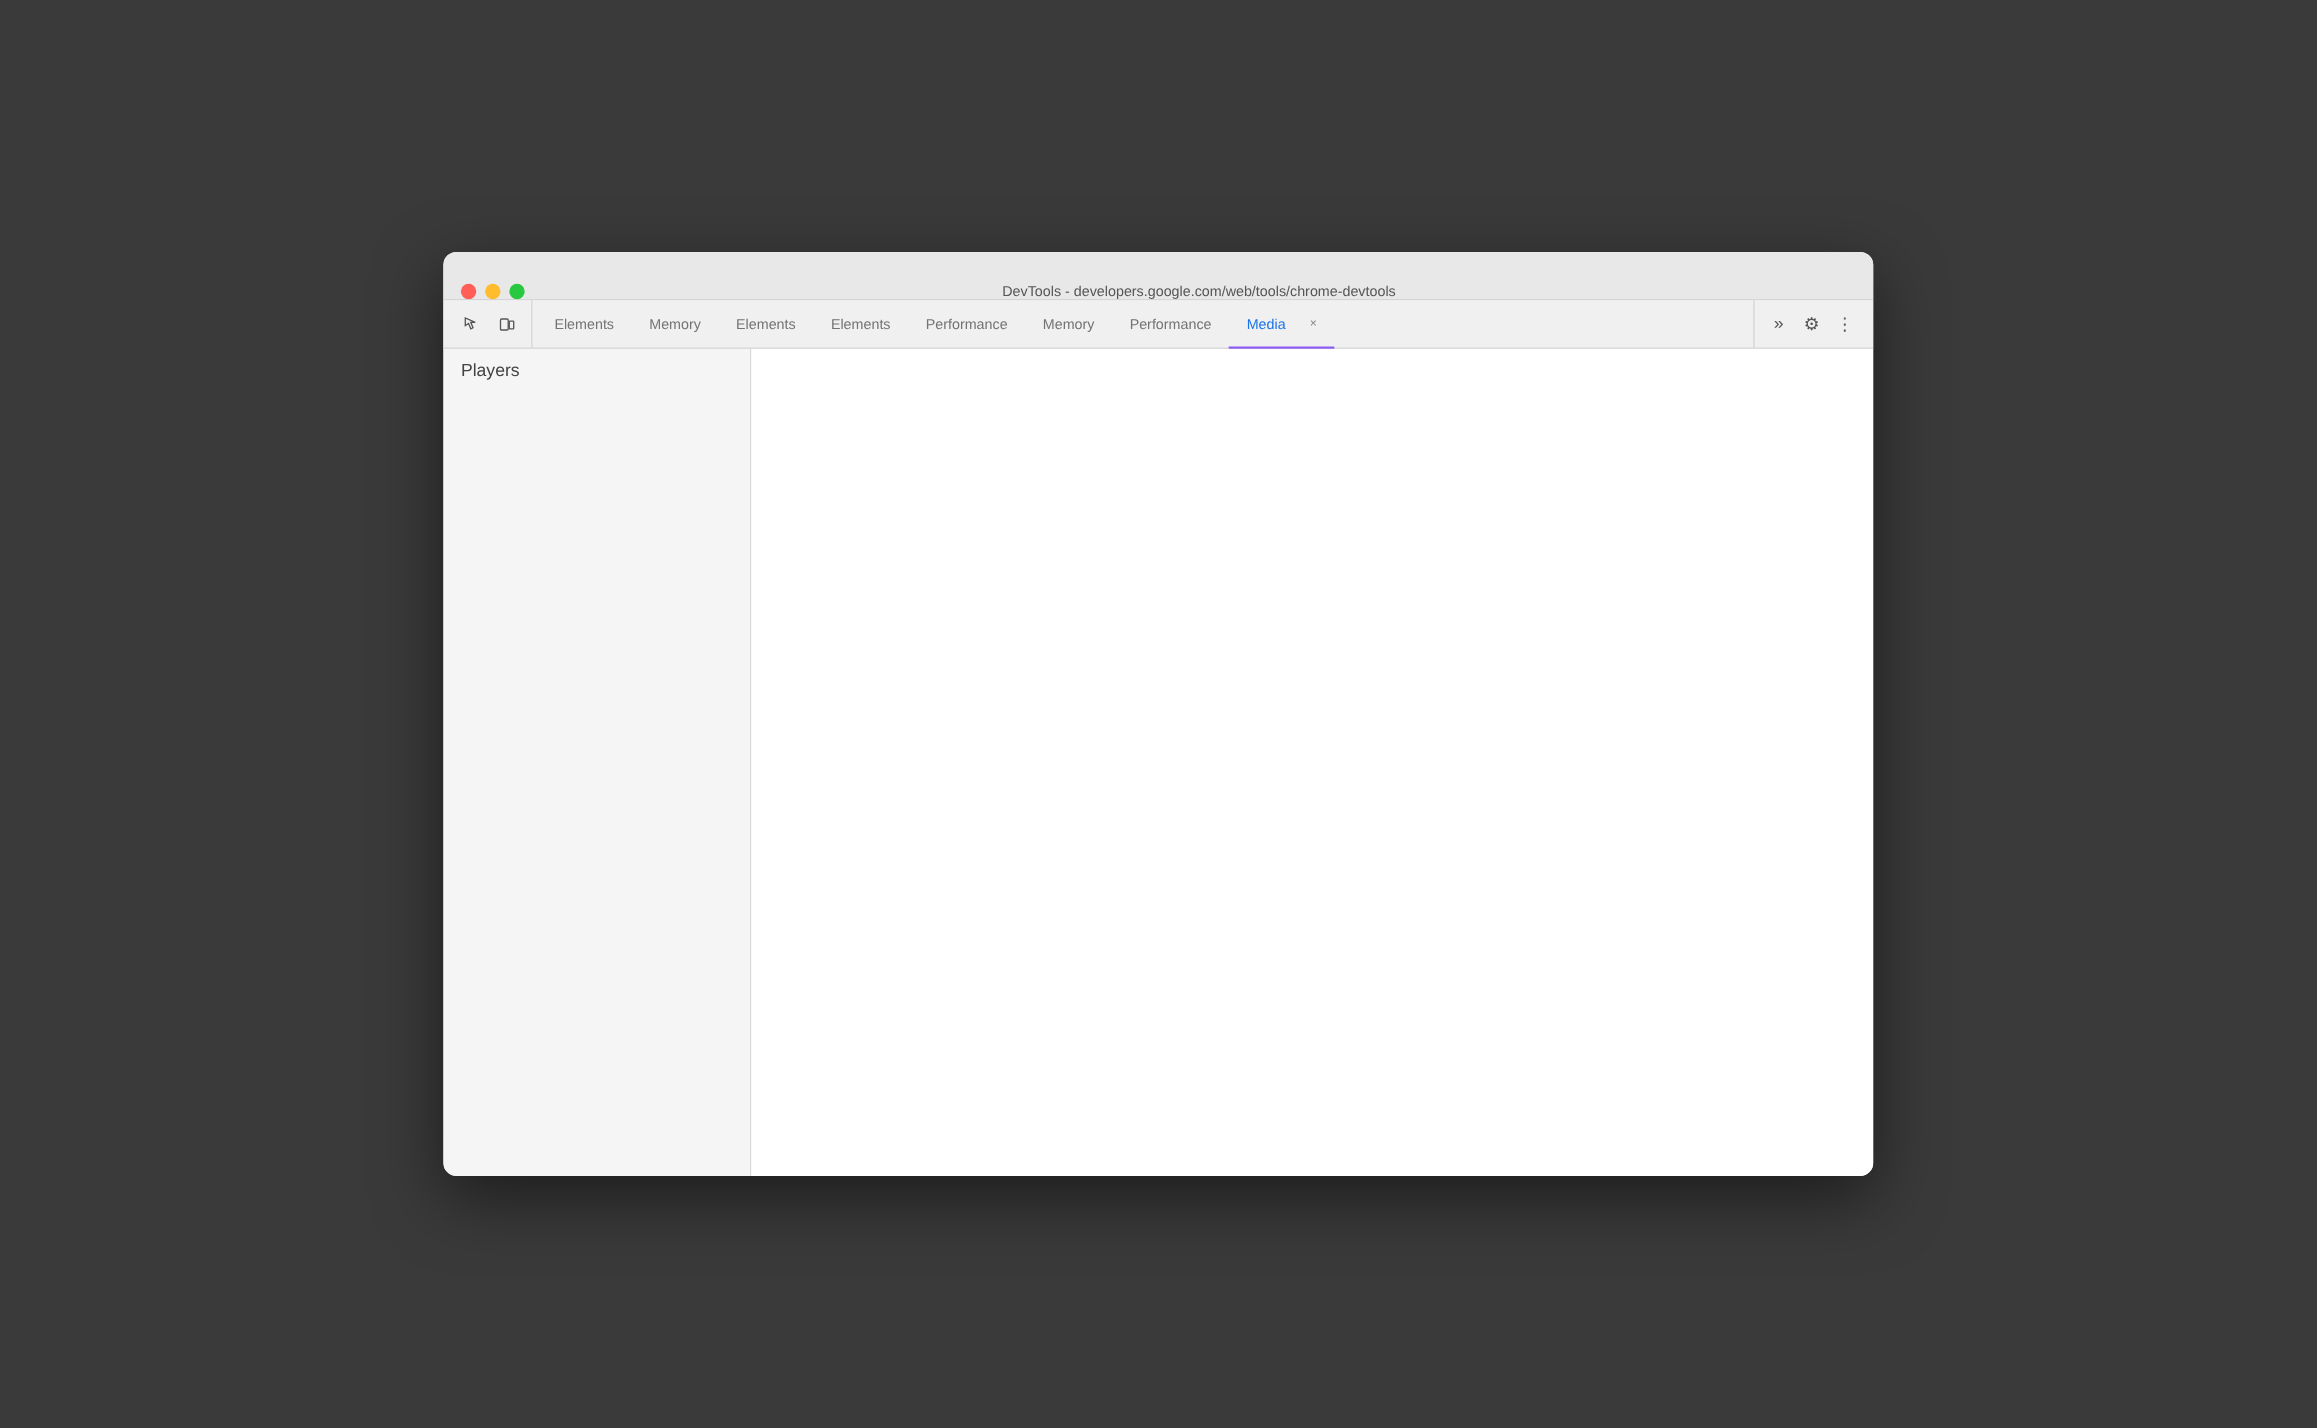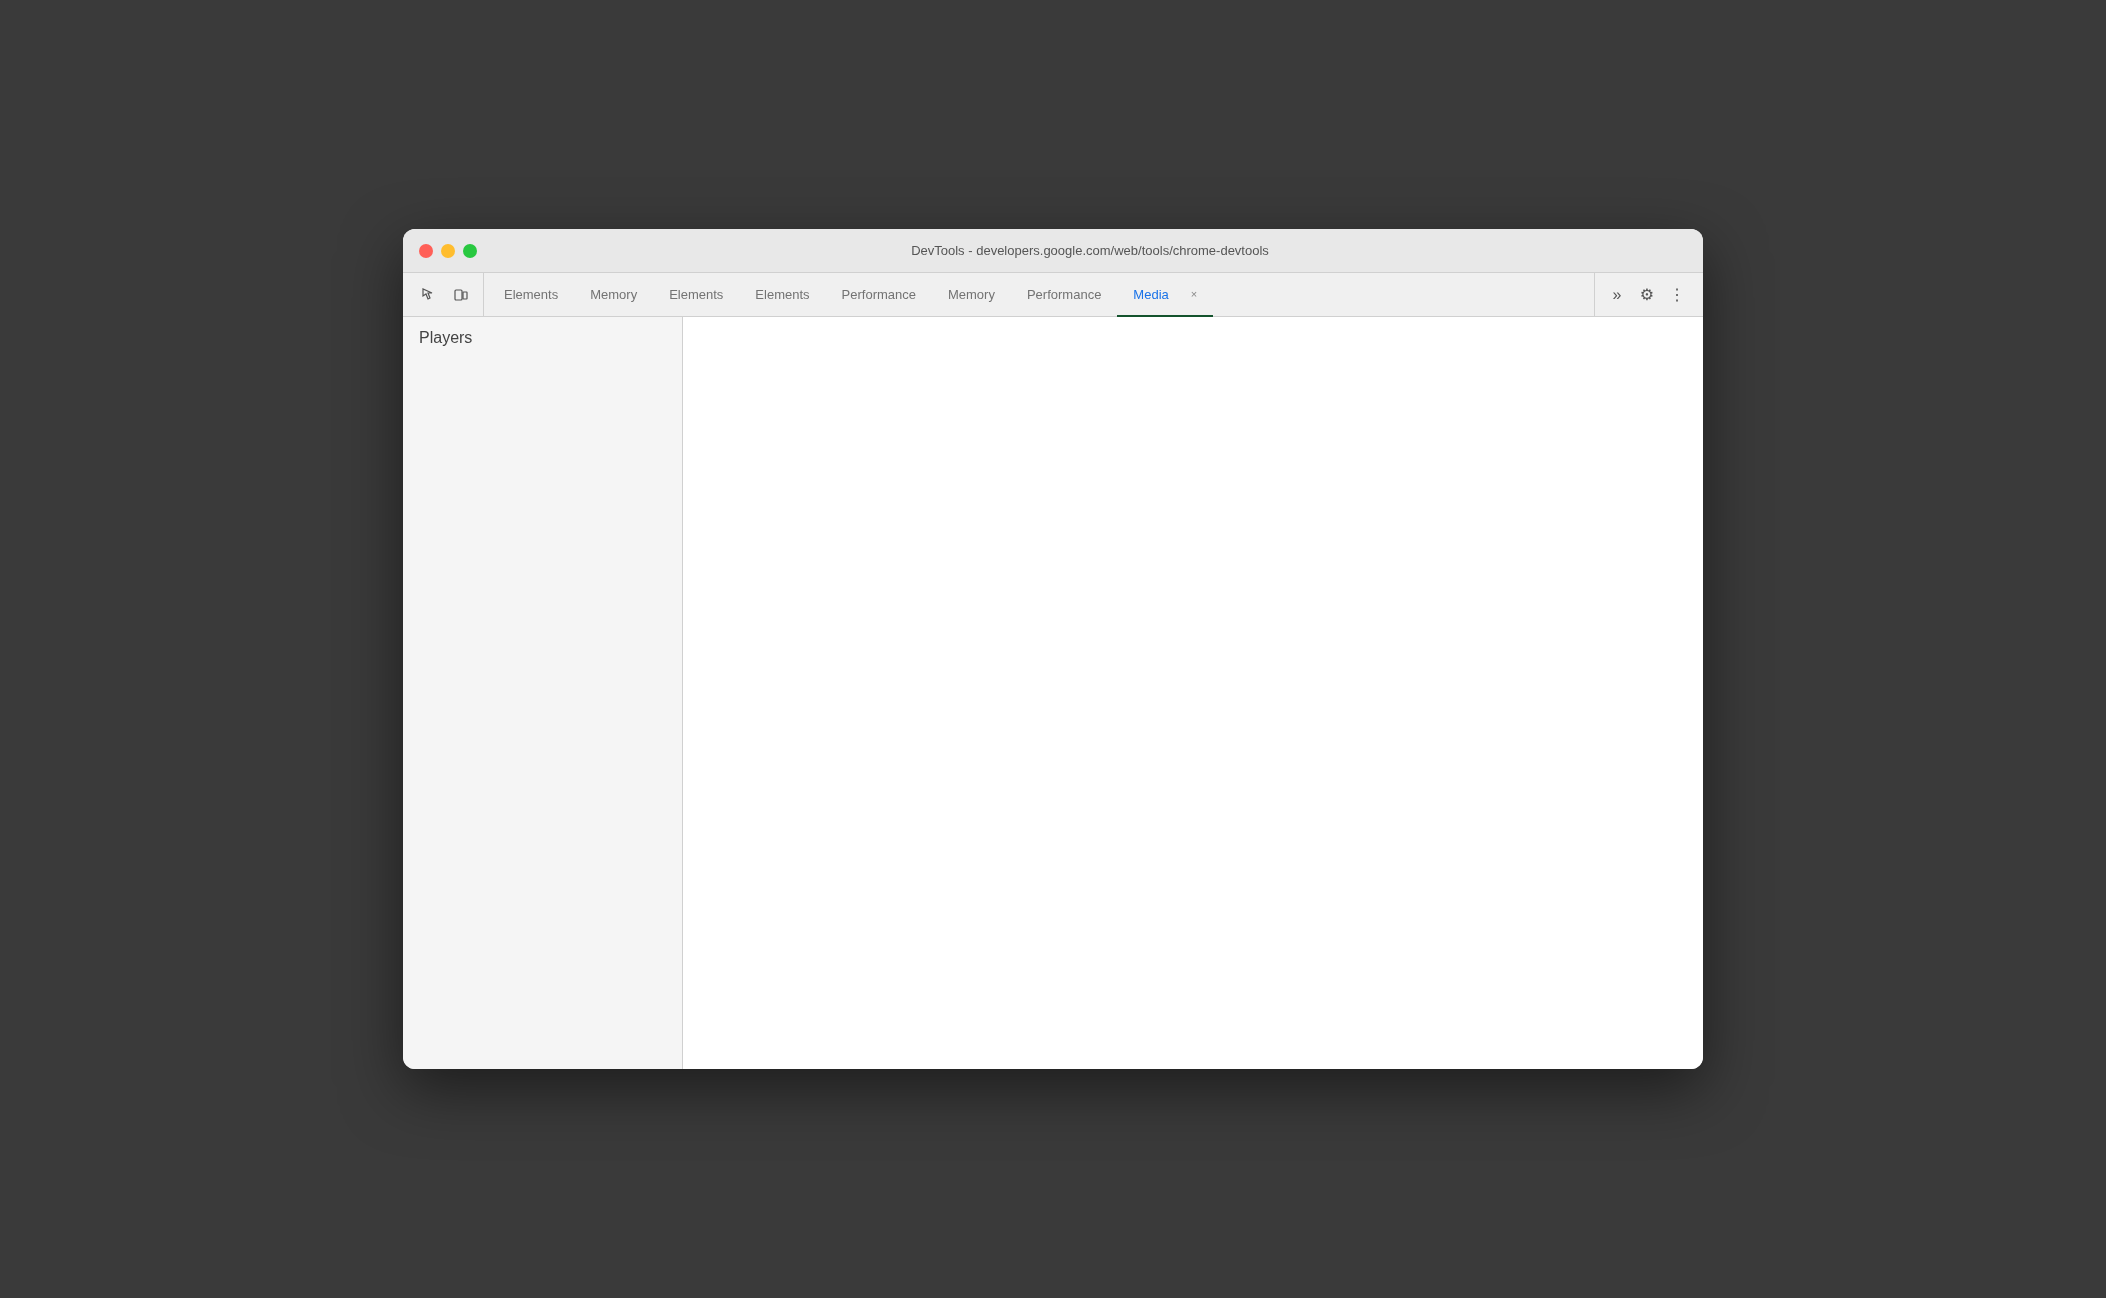--- a/index.html
+++ b/index.html
@@ -25,21 +25,21 @@
       box-shadow: 0 20px 60px rgba(0,0,0,0.5);
       overflow: hidden;
       display: flex;
       flex-direction: column;
     }
 
     .title-bar {
       background: #e8e8e8;
       height: 44px;
       display: flex;
-      align-items: center;
+      align-items: flex-end;
       padding: 0 16px;
       border-bottom: 1px solid #d0d0d0;
       flex-shrink: 0;
     }
 
     .traffic-lights {
       display: flex;
       gap: 8px;
       margin-right: 16px;
     }
@@ -109,21 +109,21 @@
       cursor: pointer;
       border-bottom: 2px solid transparent;
       white-space: nowrap;
       gap: 6px;
       position: relative;
       top: 1px;
     }
 
     .tab.active {
       color: #1a73e8;
-      border-bottom: 2px solid #14532d;
+      border-bottom: 2px solid #8b5cf6;
       gap: 22px;
     }
 
     .tab-close {
       font-size: 11px;
       color: #888;
       line-height: 1;
       cursor: pointer;
     }
 

